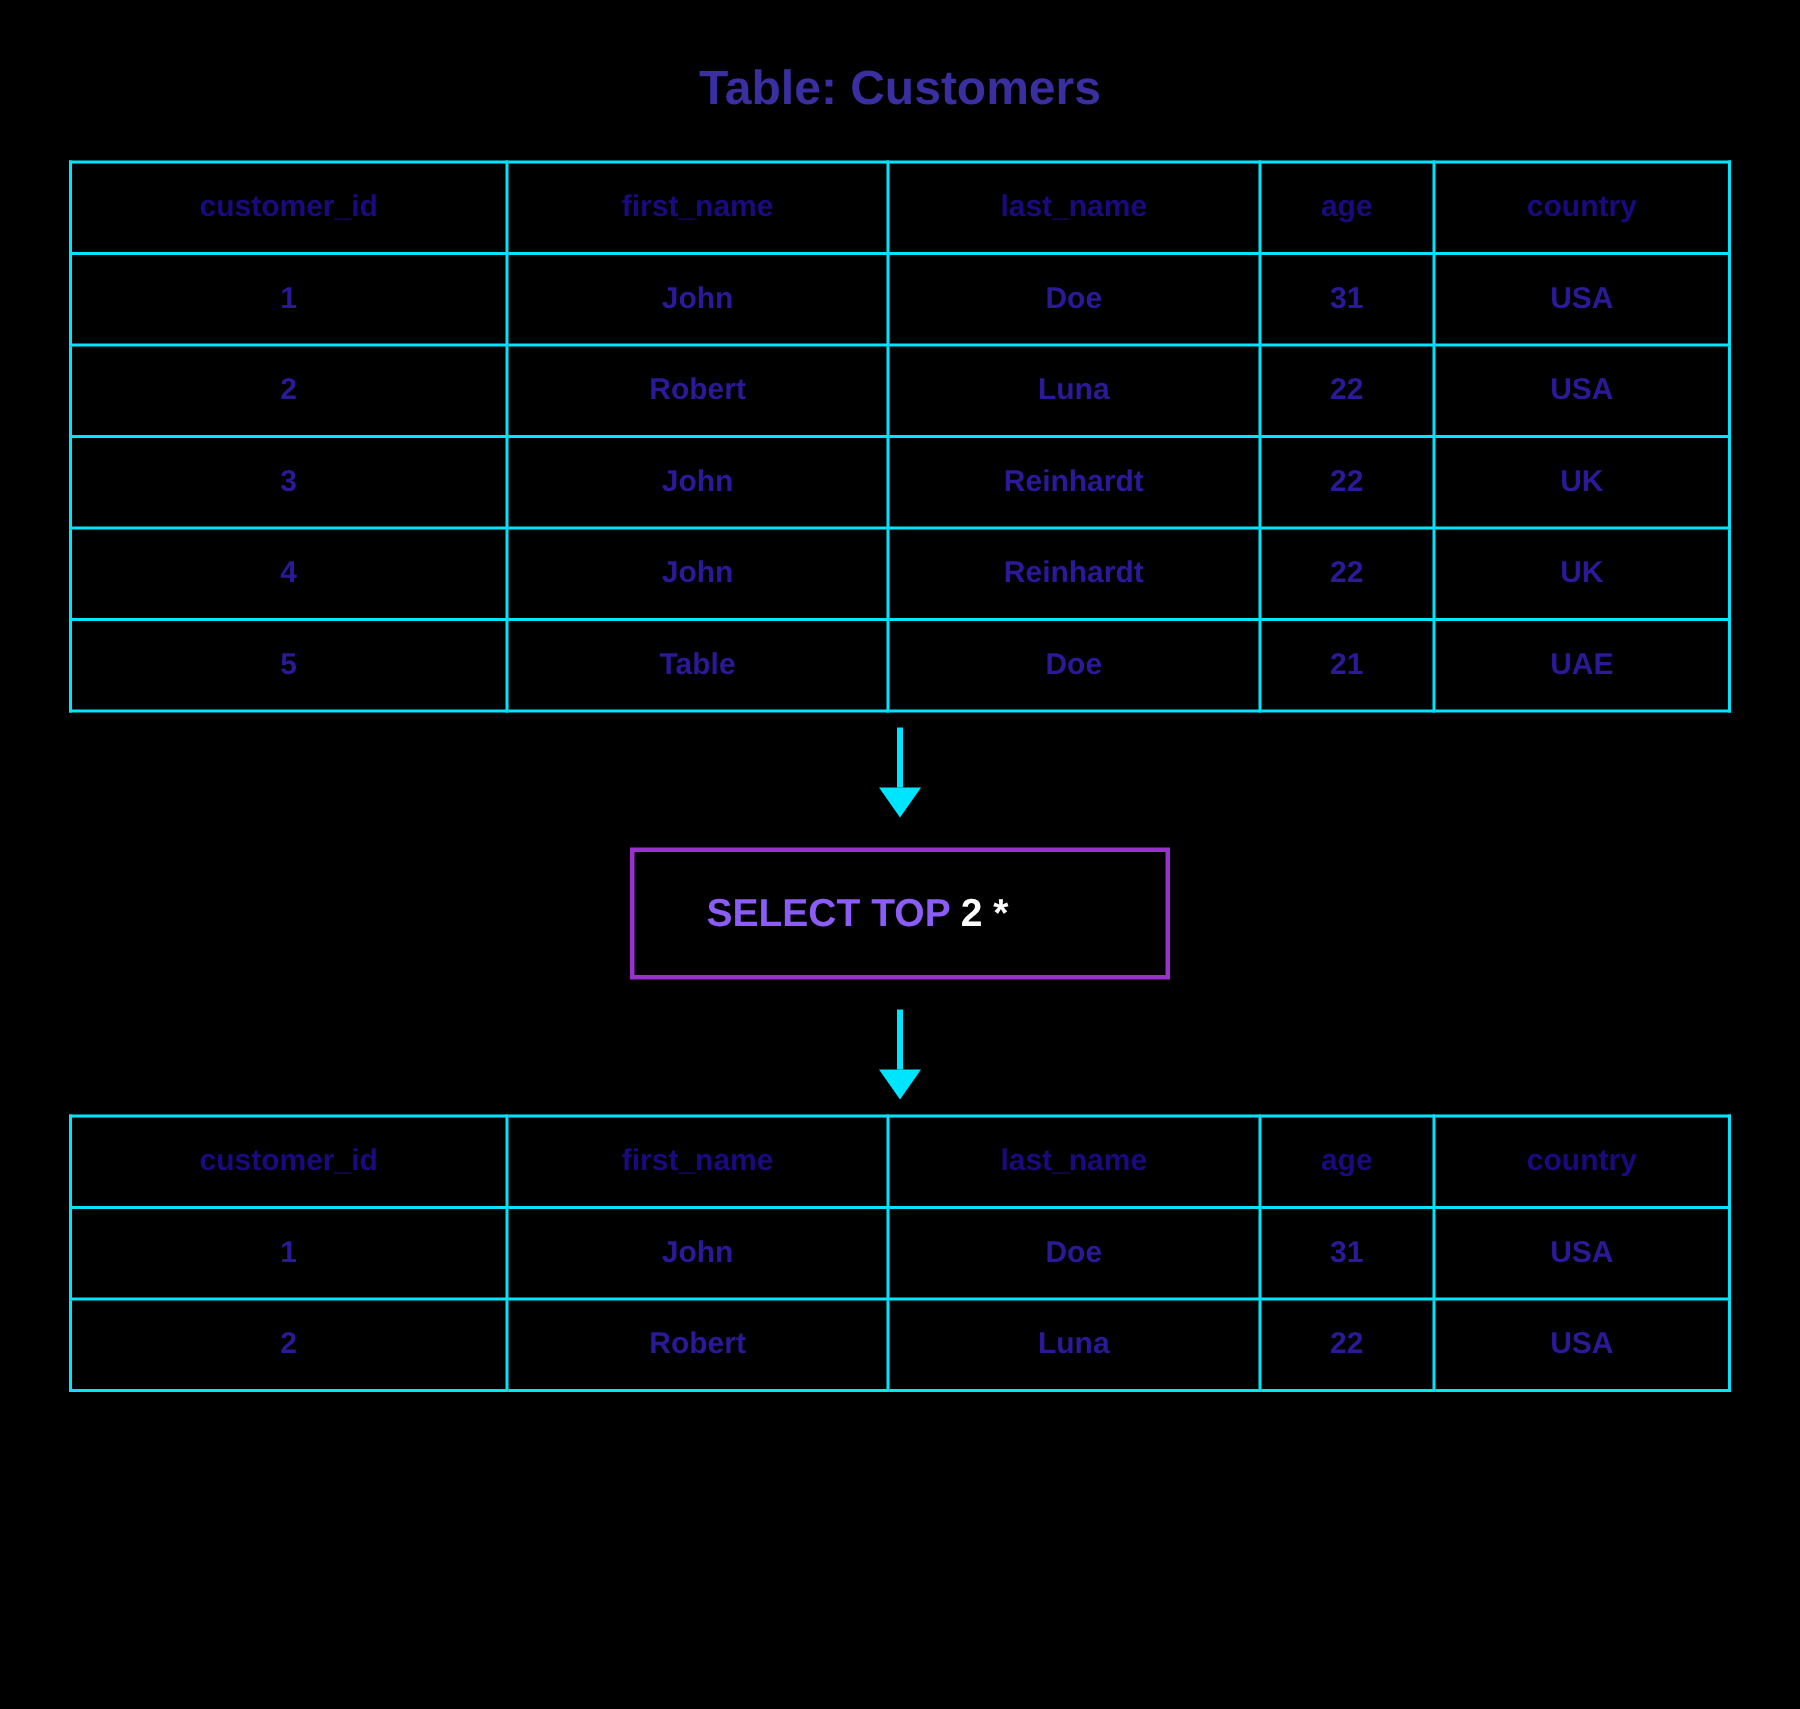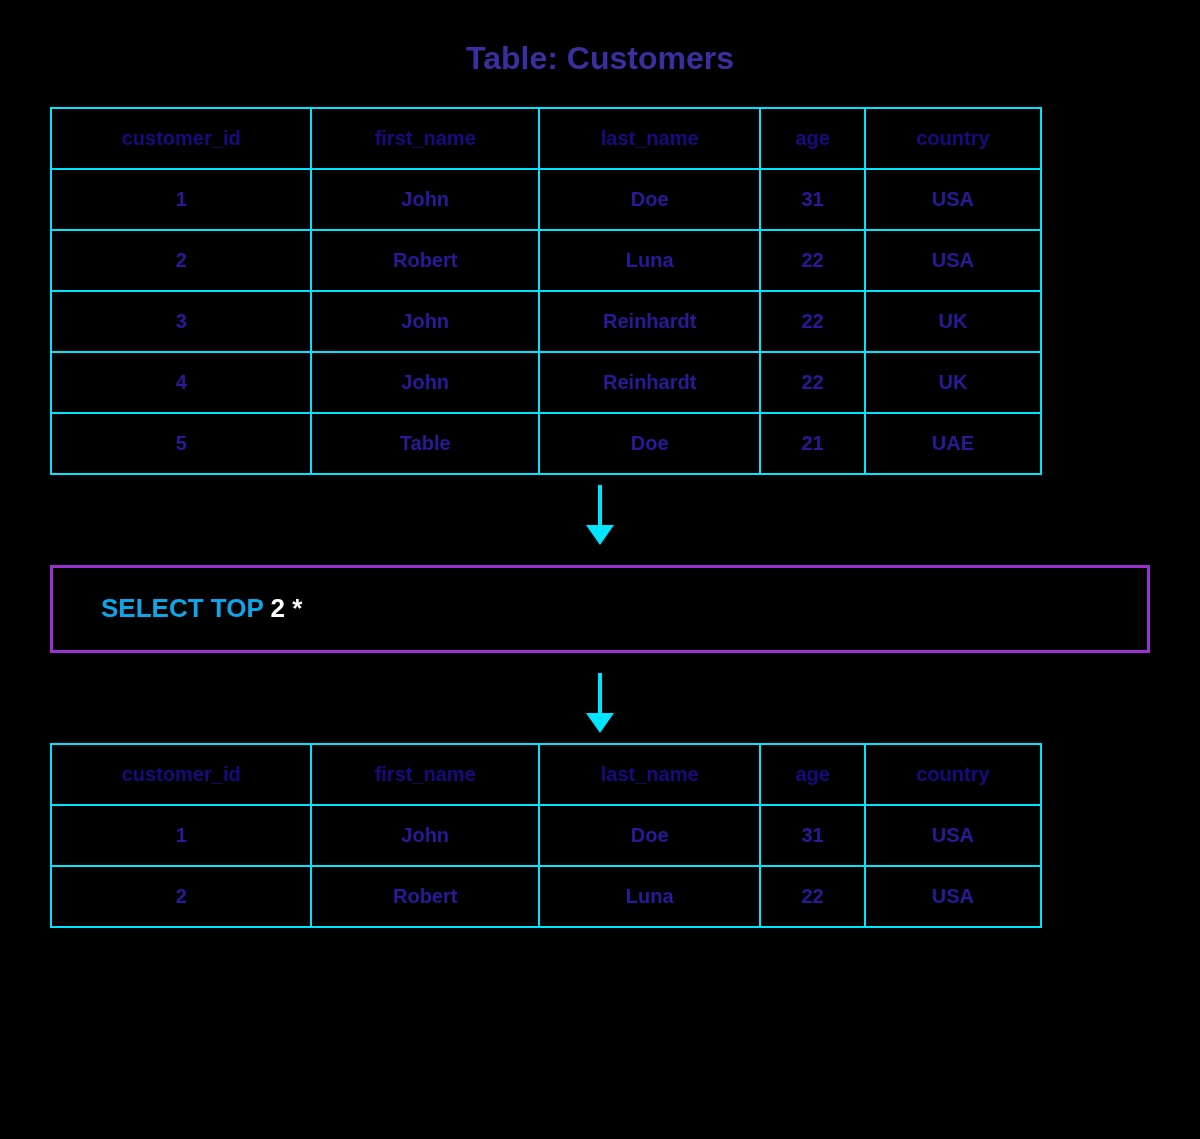--- a/index.html
+++ b/index.html
@@ -11,34 +11,35 @@
       align-items: flex-start;
       min-height: 1139px;
       font-family: 'Arial', sans-serif;
       padding: 40px 20px;
     }
 
     .page-container {
       width: 1100px;
       display: flex;
       flex-direction: column;
+      align-items: center;
       gap: 0;
     }
 
     .page-title {
       color: #3a2fa0;
       font-size: 32px;
       font-weight: 800;
       margin-bottom: 30px;
       text-align: center;
     }
 
     .db-table {
       border-collapse: collapse;
-      width: 992px;
+      width: 1108px;
       border: 2.5px solid #00e5ff;
     }
 
     .db-table th, .db-table td {
       border: 2px solid #00e5ff;
       text-align: center;
       padding: 18px 10px;
       font-size: 20px;
       font-weight: 700;
     }
@@ -86,21 +87,21 @@
       min-width: 360px;
     }
 
     .query-line {
       font-size: 26px;
       font-weight: 900;
       line-height: 1.3;
     }
 
     .kw-purple {
-      color: #0ea5e9;
+      color: #8b5cf6;
       font-weight: 900;
     }
 
     .kw-white {
       color: #fff;
       font-weight: 900;
     }
   </style>
 </head>
 <body>

